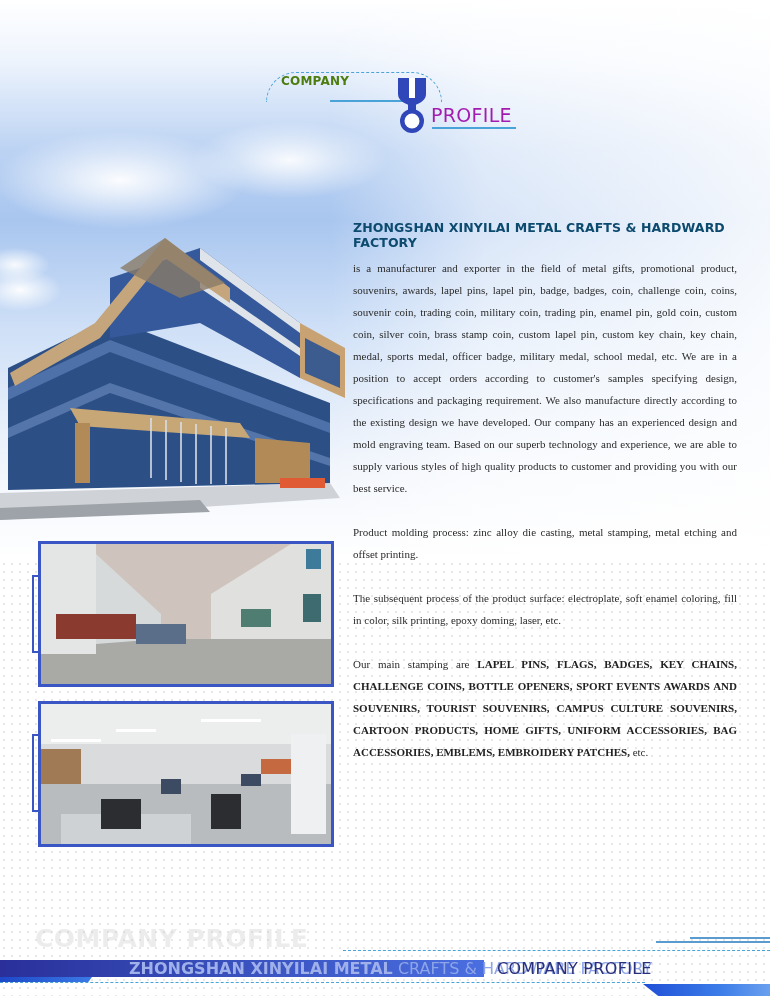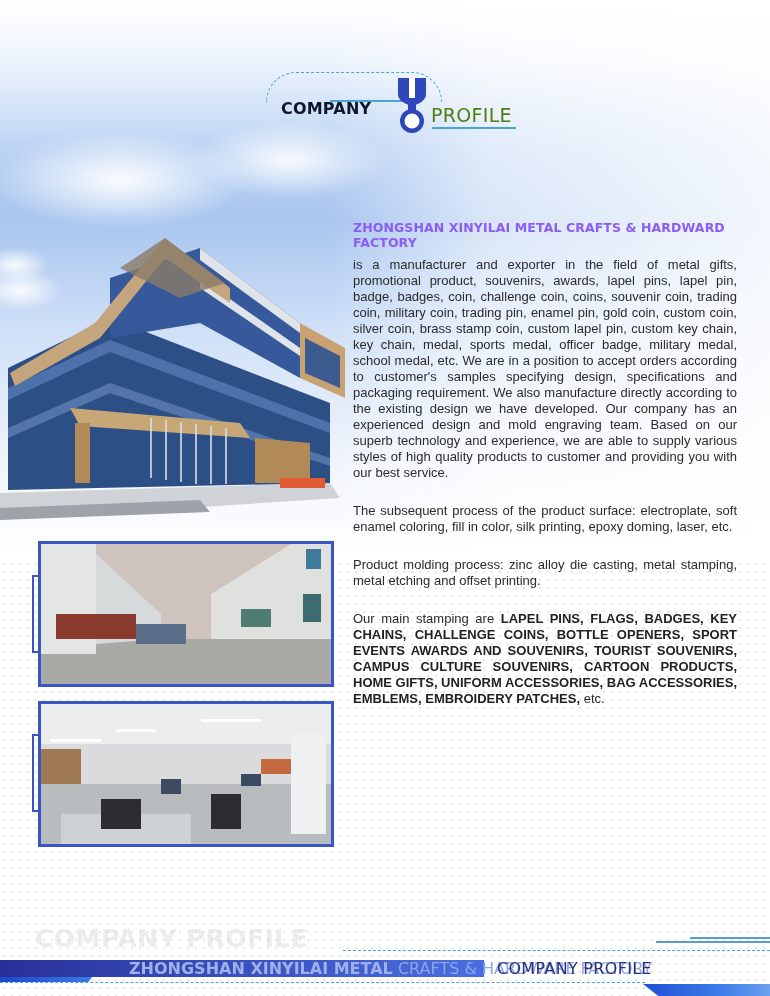--- a/index.html
+++ b/index.html
@@ -31,29 +31,29 @@
       opacity: 0.6;
     }
     
     .title-wrap { position: absolute; left: 266px; top: 70px; width: 260px; height: 66px; }
     .title-arc {
       position: absolute; left: 0; top: 2px; width: 176px; height: 30px;
       border: 1.5px dashed #4aa3d8; border-bottom: none; border-radius: 30px 30px 0 0;
     }
     .title-company {
       position: absolute; left: 15px; top: 4px;
-      font-family: "DejaVu Sans", sans-serif; font-weight: bold; font-size: 16px;
-      color: #0f172a; letter-spacing: 0.2px; margin-top: 25px;
+      font-family: "DejaVu Sans", sans-serif; font-weight: bold; font-size: 12px;
+      color: #4d7c0f; letter-spacing: 0.2px;
     }
     .title-underline1 { position: absolute; left: 64px; top: 30px; width: 80px; height: 1.5px; background: #4aa3d8; }
     .medal { position: absolute; left: 128px; top: 6px; width: 36px; height: 58px; }
     .title-profile {
       position: absolute; left: 165px; top: 34px;
       font-family: "DejaVu Sans", sans-serif; font-weight: normal; font-size: 19px;
-      color: #4d7c0f; letter-spacing: 0.3px;
+      color: #a21caf; letter-spacing: 0.3px;
     }
     .title-underline2 { position: absolute; left: 166px; top: 57px; width: 84px; height: 1.5px; background: #4aa3d8; }
 
     
     .building { position: absolute; left: 0; top: 228px; width: 350px; height: 292px; }
 
     
     .photo {
       position: absolute; left: 38px; width: 296px;
       border: 3px solid #3a55c4;
@@ -65,24 +65,24 @@
       position: absolute; left: 32px; width: 6px; height: 78px;
       border: 2px solid #3a55c4; border-right: none;
     }
     .photo-bracket.b1 { top: 575px; }
     .photo-bracket.b2 { top: 734px; }
 
     
     .content { position: absolute; left: 353px; top: 220px; width: 384px; }
     .company-heading {
       font-family: "DejaVu Sans", sans-serif; font-weight: bold; font-size: 12.5px;
-      color: #8b5cf6; line-height: 15px; letter-spacing: 0.1px;
+      color: #0c4a6e; line-height: 15px; letter-spacing: 0.1px;
     }
     .para {
-      font-family: Liberation Sans, sans-serif; font-size: 13px; line-height: 16px;
+      font-family: Liberation Serif, serif; font-size: 11px; line-height: 22px;
       color: #2b2b2b; text-align: justify;
     }
     .para.intro { margin-top: 7px; }
     .para.gap { margin-top: 22px; }
     .para b { font-weight: bold; color: #222; }
 
     
     .footer-ghost {
       position: absolute; left: 35px; top: 924px;
       font-family: "DejaVu Sans", sans-serif; font-weight: bold; font-size: 25px;
@@ -218,22 +218,22 @@
     <rect x="170" y="90" width="30" height="35" fill="#2b2d31"></rect>
     <rect x="120" y="75" width="20" height="15" fill="#3c4a62"></rect>
     <rect x="200" y="70" width="20" height="12" fill="#3c4a62"></rect>
     <rect x="250" y="30" width="35" height="100" fill="#eef0f1"></rect>
   </svg>
 </div>
 
 <div class="content">
   <div class="company-heading">ZHONGSHAN XINYILAI METAL CRAFTS &amp; HARDWARD FACTORY</div>
   <p class="para intro">is a manufacturer and exporter in the field of metal gifts, promotional product, souvenirs, awards, lapel pins, lapel pin, badge, badges, coin, challenge coin, coins, souvenir coin, trading coin, military coin, trading pin, enamel pin, gold coin, custom coin, silver coin, brass stamp coin, custom lapel pin, custom key chain, key chain, medal, sports medal, officer badge, military medal, school medal, etc. We are in a position to accept orders according to customer's samples specifying design, specifications and packaging requirement. We also manufacture directly according to the existing design we have developed. Our company has an experienced design and mold engraving team. Based on our superb technology and experience, we are able to supply various styles of high quality products to customer and providing you with our best service.</p>
+  <p class="para gap">Product molding process: zinc alloy die casting, metal stamping, metal etching and offset printing.</p>
   <p class="para gap">The subsequent process of the product surface: electroplate, soft enamel coloring, fill in color, silk printing, epoxy doming, laser, etc.</p>
-  <p class="para gap">Product molding process: zinc alloy die casting, metal stamping, metal etching and offset printing.</p>
   <p class="para gap"><span>Our main stamping are </span><b>LAPEL PINS, FLAGS, BADGES, KEY CHAINS, CHALLENGE COINS, BOTTLE OPENERS, SPORT EVENTS AWARDS AND SOUVENIRS, TOURIST SOUVENIRS, CAMPUS CULTURE SOUVENIRS, CARTOON PRODUCTS, HOME GIFTS, UNIFORM ACCESSORIES, BAG ACCESSORIES, EMBLEMS, EMBROIDERY PATCHES,</b><span> etc.</span></p>
 </div>
 
 <div class="footer-ghost">COMPANY PROFILE</div>
 <div class="footer-line-top1"></div>
 <div class="footer-line-top2"></div>
 <div class="footer-dash-top"></div>
 <div class="footer-band"></div>
 <div class="footer-band-text"><b>ZHONGSHAN XINYILAI METAL</b><span> CRAFTS &amp; HARDWARE FACTORY</span></div>
 <div class="footer-band-tail"></div>

